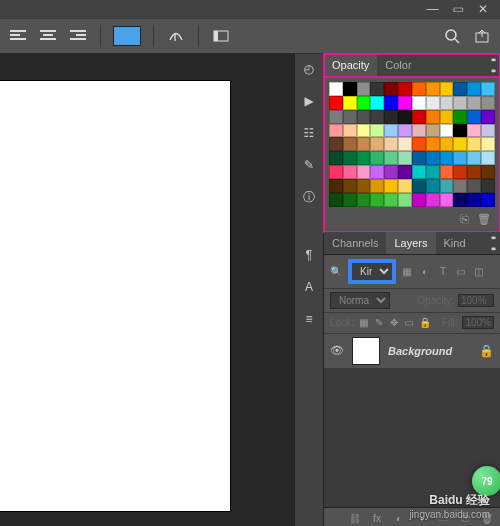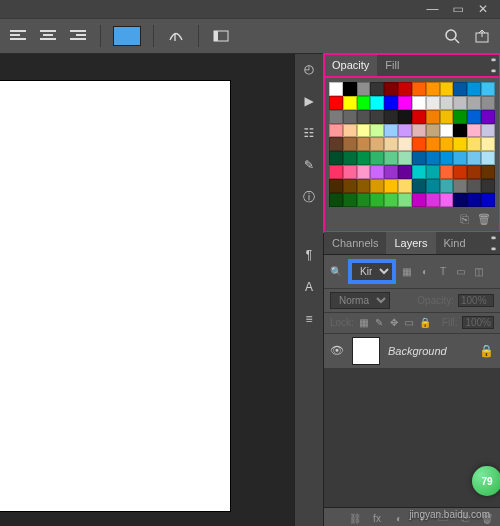--- a/index.html
+++ b/index.html
@@ -213,21 +213,21 @@
     gap: 8px;
     background: #535353;
   }
   .eye { width: 14px; color: #ccc; text-align: center; }
   .thumb {
     width: 26px;
     height: 26px;
     background: #fff;
     border: 1px solid #222;
   }
-  .layer-name { flex: 1; font-style: italic; color: #ddd; font-size: 11px; }
+  .layer-name { flex: 1; font-style: italic; color: #ddd; font-size: 11px; font-weight: bold; }
   .lock-icon { color:#ccc; font-size: 12px;}
   .layers-space { flex: 1; background: #3a3a3a; }
   .layers-footer {
     display: flex;
     align-items: center;
     justify-content: flex-end;
     gap: 8px;
     padding: 3px 6px;
     border-top: 1px solid #222;
     color: #999;
@@ -329,21 +329,21 @@
     <div style="height:16px"></div>
     <div class="side-icon">¶</div>
     <div class="side-icon">A</div>
     <div class="side-icon">≡</div>
   </div>
 
   <div class="panels">
 
     <div class="tabrow highlight">
       <div class="tab active">Opacity</div>
-      <div class="tab">Fill</div>
+      <div class="tab">Color</div>
       <div class="tabmenu">▪▪<br>▪▪</div>
     </div>
 
     <div class="swatch-panel">
       <div class="swatch-grid" id="swatch-grid">
           <div class="swatch" style="background: rgb(255, 255, 255);"></div>
           <div class="swatch" style="background: rgb(0, 0, 0);"></div>
           <div class="swatch" style="background: rgb(142, 142, 142);"></div>
           <div class="swatch" style="background: rgb(53, 53, 53);"></div>
           <div class="swatch" style="background: rgb(126, 0, 0);"></div>
@@ -511,14 +511,15 @@
         <span class="mini">⎘</span>
         <span class="mini">🗑</span>
       </div>
     </div>
 
   </div>
 </div>
 
 <div class="badge">79</div>
 <div class="watermark">
+  <div><b>Baidu 经验</b></div>
   <div class="sub">jingyan.baidu.com</div>
 </div>
 
 </body></html>

